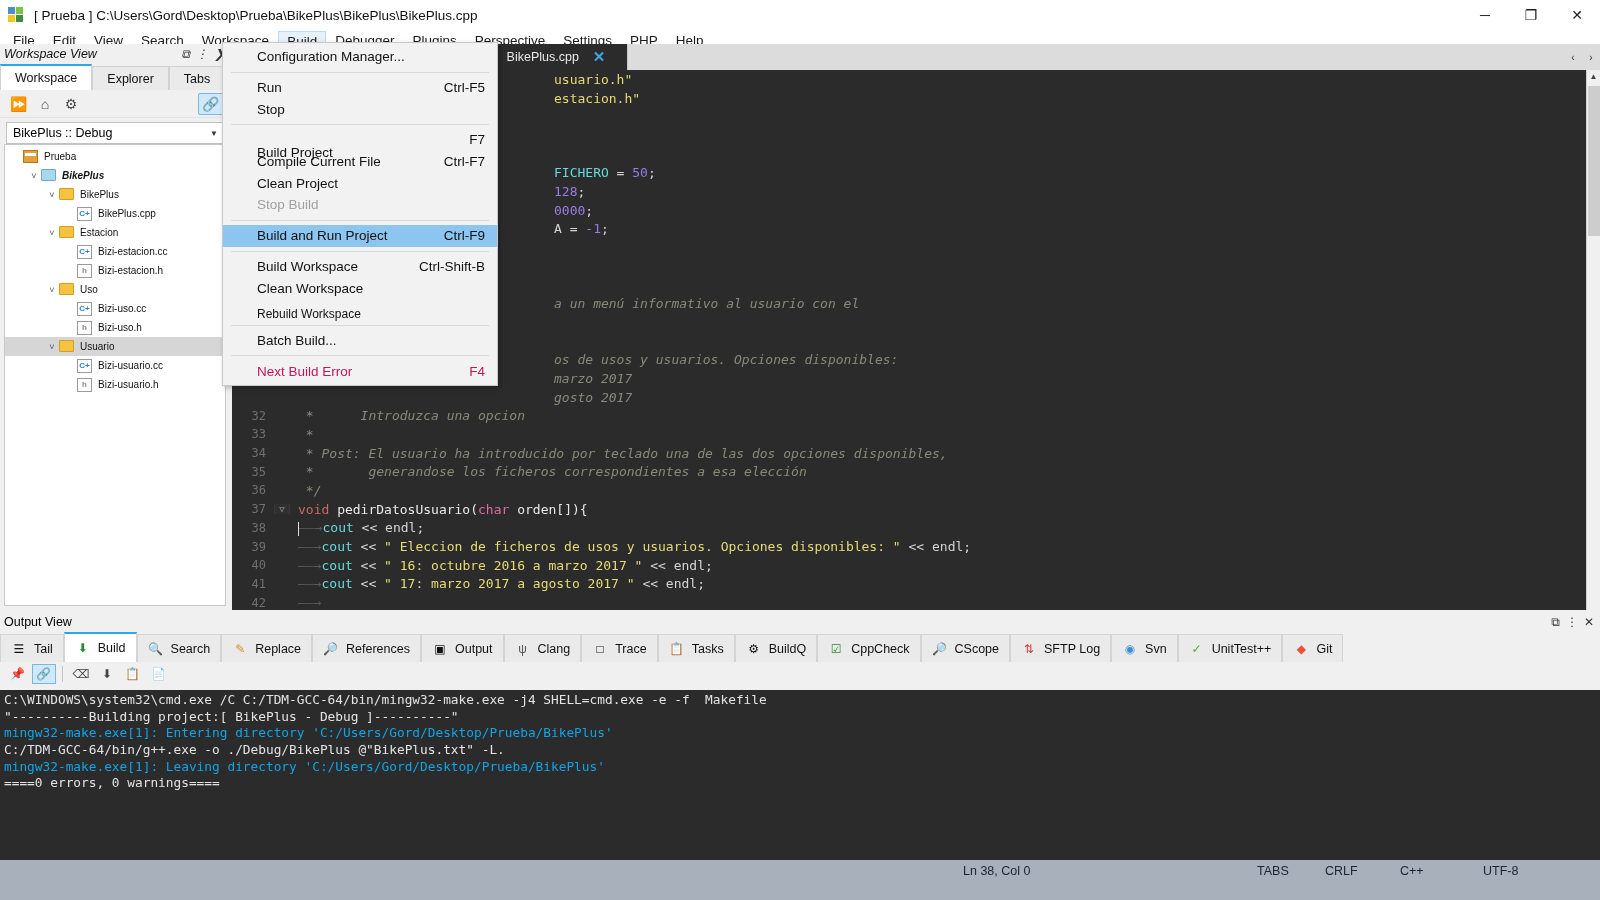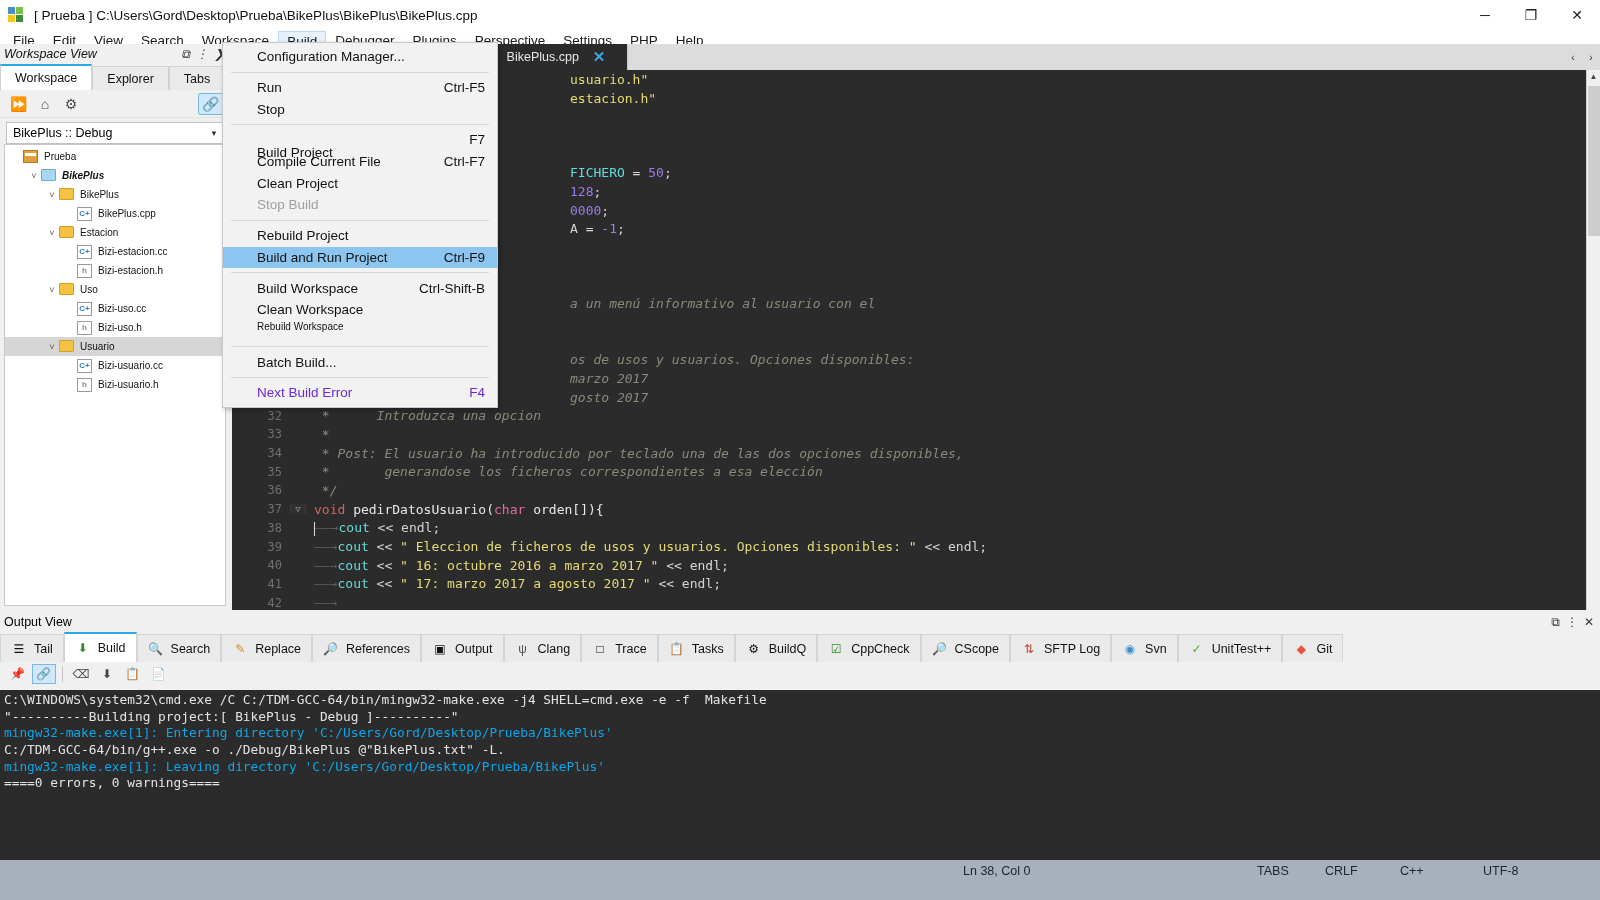--- a/index.html
+++ b/index.html
@@ -88,21 +88,21 @@
   .etab .x { margin-left:14px; color:#3aa6e8; font-size:15px; font-weight:bold; }
   .etab-scroll { margin-left:auto; display:flex; }
   .etab-scroll div { width:18px; display:flex; align-items:center; justify-content:center; font-size:10px; color:#333;}
 
   .code {
     position:absolute; left:0; top:26px; right:14px; bottom:0; background:#2b2b2b;
     font-family:"DejaVu Sans Mono", monospace; font-size:13px; overflow:hidden;
   }
   .cline { height:18.7px; display:flex; align-items:center; white-space:pre; }
   .gut { width:42px; text-align:right; padding-right:8px; color:#707070; font-size:12px; flex:none;
-         background:#2b2b2b;margin-left:16px; }
+         background:#2b2b2b; }
   .foldcol { width:16px; flex:none; text-align:center; color:#9a9a9a; font-size:9px;
              border-left:1px solid #3a3a3a; border-right:1px solid #3a3a3a; background:#303030; }
   .ctext { padding-left:8px; color:#d4d4d4; }
   .kw { color:#cc6666; }
   .kw2 { color:#e06c9f; }
   .fn { color:#e8e8e8; }
   .str { color:#e6db74; }
   .num { color:#9b7ce8; }
   .cmt { color:#8a8a7a; font-style:italic; }
   .cid { color:#66d9d9; }
@@ -475,46 +475,42 @@
       </div>
       <div style="height: 21.7px; display: flex; align-items: center; padding: 0px 12px 0px 34px; font-size: 13.5px; color: rgb(17, 17, 17);">
         <span style="flex: 1 1 0%;">Clean Project</span>
         <span></span>
       </div>
       <div style="height: 21.7px; display: flex; align-items: center; padding: 0px 12px 0px 34px; font-size: 13.5px; color: rgb(160, 160, 160);">
         <span style="flex: 1 1 0%;">Stop Build</span>
         <span></span>
       </div>
       <div style="height: 1px; background: rgb(216, 216, 216); margin: 4px 8px;"></div>
-      <div style="height: 21.7px; display: flex; align-items: center; padding: 0px 12px 0px 34px; font-size: 13.5px; color: rgb(17, 17, 17);">
-        <span style="flex: 1 1 0%;">Rebuild Project</span>
-        <span></span>
-      </div>
       <div style="height: 21.7px; display: flex; align-items: center; padding: 0px 12px 0px 34px; font-size: 13.5px; background: rgb(140, 198, 240); color: rgb(17, 17, 17);">
         <span style="flex: 1 1 0%;">Build and Run Project</span>
         <span>Ctrl-F9</span>
       </div>
       <div style="height: 1px; background: rgb(216, 216, 216); margin: 4px 8px;"></div>
       <div style="height: 21.7px; display: flex; align-items: center; padding: 0px 12px 0px 34px; font-size: 13.5px; color: rgb(17, 17, 17);">
         <span style="flex: 1 1 0%;">Build Workspace</span>
         <span>Ctrl-Shift-B</span>
       </div>
       <div style="height: 21.7px; display: flex; align-items: center; padding: 0px 12px 0px 34px; font-size: 13.5px; color: rgb(17, 17, 17);">
         <span style="flex: 1 1 0%;">Clean Workspace</span>
         <span></span>
       </div>
-      <div style="height: 21.7px; display: flex; align-items: flex-start; padding: 0px 12px 0px 34px; font-size: 10px; color: rgb(17, 17, 17);">
+      <div style="height: 21.7px; display: flex; align-items: flex-end; padding: 0px 12px 0px 34px; font-size: 12px; color: rgb(17, 17, 17);">
         <span style="flex: 1 1 0%;">Rebuild Workspace</span>
         <span></span>
       </div>
       <div style="height: 1px; background: rgb(216, 216, 216); margin: 4px 8px;"></div>
       <div style="height: 21.7px; display: flex; align-items: center; padding: 0px 12px 0px 34px; font-size: 13.5px; color: rgb(17, 17, 17);">
         <span style="flex: 1 1 0%;">Batch Build...</span>
         <span></span>
       </div>
       <div style="height: 1px; background: rgb(216, 216, 216); margin: 4px 8px;"></div>
-      <div style="height: 21.7px; display: flex; align-items: center; padding: 0px 12px 0px 34px; font-size: 13.5px; color: #6d28d9;">
+      <div style="height: 21.7px; display: flex; align-items: center; padding: 0px 12px 0px 34px; font-size: 13.5px; color: #be185d;">
         <span style="flex: 1 1 0%;">Next Build Error</span>
         <span>F4</span>
       </div>
     </div>
 
 </div>
 
 </body></html>

